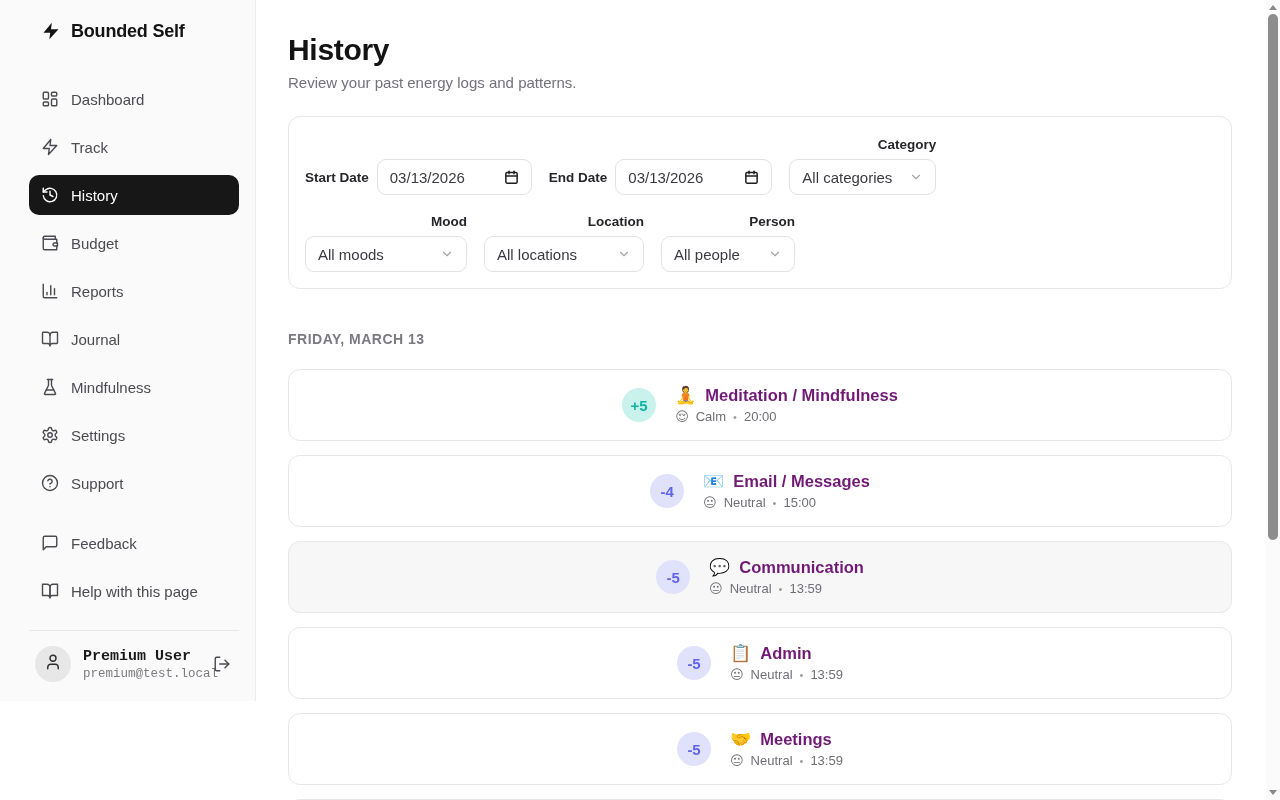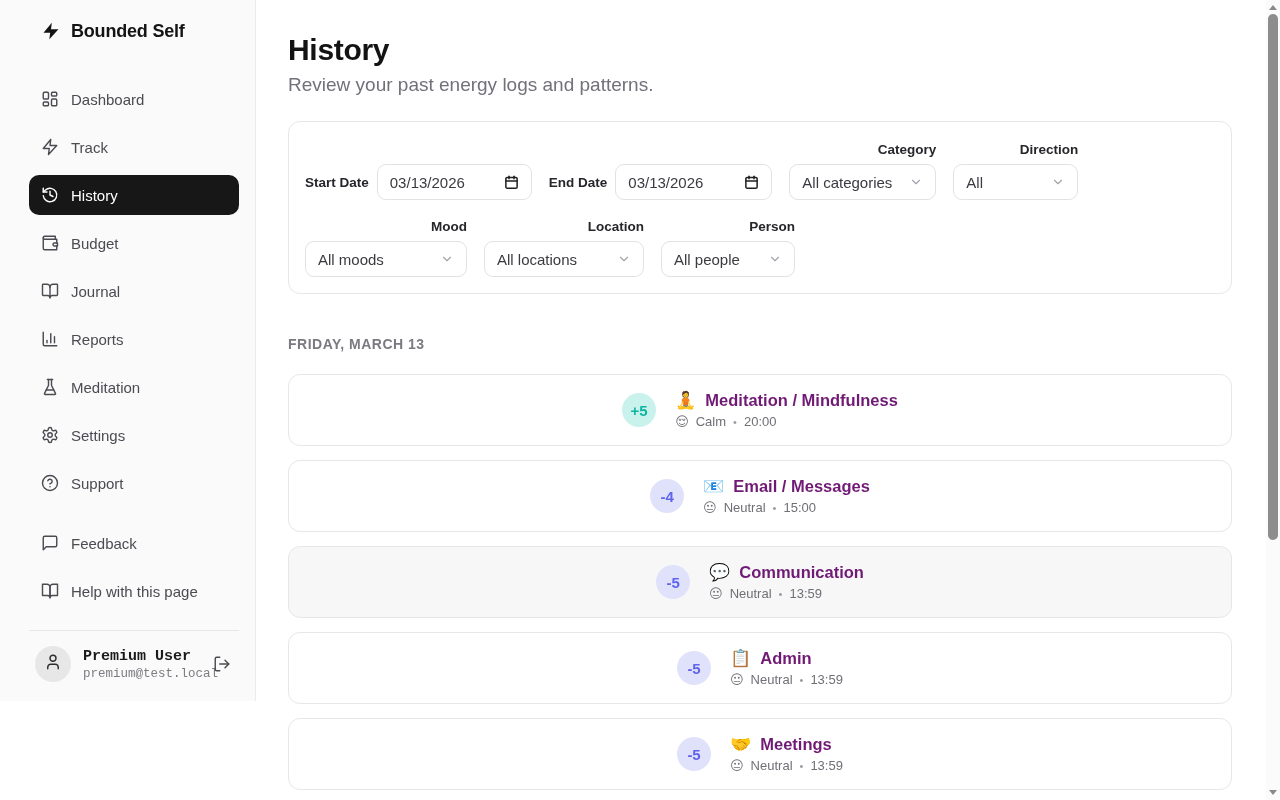--- a/index.html
+++ b/index.html
@@ -47,21 +47,21 @@
   .avatar svg { width: 18px; height: 18px; }
   .user-info { margin-left: 12px; flex: 1; min-width: 0; }
   .user-name { font-size: 15px; font-weight: 700; color: #1b1b1b; }
   .user-email { font-size: 12.5px; color: #7c7c82; margin-top: 2px; }
   .logout-btn { width: 18px; height: 18px; color: #4b4b52; cursor: pointer; }
   .logout-btn svg { width: 18px; height: 18px; }
 
   
   .main { margin-left: 256px; padding: 33px 48px 0 32px; width: 1024px; }
   .page-title { font-size: 30px; font-weight: 800; letter-spacing: -0.3px; color: #131313; }
-  .page-subtitle { margin-top: 7px; font-size: 19px; color: #71717a; }
+  .page-subtitle { margin-top: 7px; font-size: 15px; color: #71717a; }
 
   .filter-card {
     margin-top: 25px; background: #fff;
     border: 1px solid #e7e7e9; border-radius: 12px;
     padding: 20px 16px 16px 16px;
   }
   .filter-row { display: flex; align-items: flex-end; gap: 17px; }
   .filter-row + .filter-row { margin-top: 19px; }
   .fg-inline { display: flex; align-items: center; gap: 8px; height: 36px; }
   .fg { display: flex; flex-direction: column; gap: 7px; }
@@ -160,46 +160,46 @@
             <path d="M21 12V7H5a2 2 0 0 1 0-4h14v4"></path>
             <path d="M3 5v14a2 2 0 0 0 2 2h16v-5"></path>
             <path d="M18 12a2 2 0 0 0 0 4h4v-4Z"></path>
           </svg>
         </span>
         <span class="nav-label">Budget</span>
       </div>
       <div class="nav-item">
         <span class="nav-icon">
           <svg viewBox="0 0 24 24" fill="none" stroke="currentColor" stroke-width="1.9" stroke-linecap="round" stroke-linejoin="round">
-            <path d="M12 7v14"></path>
-            <path d="M3 18a1 1 0 0 1-1-1V4a1 1 0 0 1 1-1h5a4 4 0 0 1 4 4 4 4 0 0 1 4-4h5a1 1 0 0 1 1 1v13a1 1 0 0 1-1 1h-6a3 3 0 0 0-3 3 3 3 0 0 0-3-3z"></path>
-          </svg>
-        </span>
-        <span class="nav-label">Journal</span>
-      </div>
-      <div class="nav-item">
-        <span class="nav-icon">
-          <svg viewBox="0 0 24 24" fill="none" stroke="currentColor" stroke-width="1.9" stroke-linecap="round" stroke-linejoin="round">
             <path d="M3 3v16a2 2 0 0 0 2 2h16"></path>
             <path d="M18 17V9"></path>
             <path d="M13 17V5"></path>
             <path d="M8 17v-3"></path>
           </svg>
         </span>
         <span class="nav-label">Reports</span>
       </div>
       <div class="nav-item">
         <span class="nav-icon">
           <svg viewBox="0 0 24 24" fill="none" stroke="currentColor" stroke-width="1.9" stroke-linecap="round" stroke-linejoin="round">
+            <path d="M12 7v14"></path>
+            <path d="M3 18a1 1 0 0 1-1-1V4a1 1 0 0 1 1-1h5a4 4 0 0 1 4 4 4 4 0 0 1 4-4h5a1 1 0 0 1 1 1v13a1 1 0 0 1-1 1h-6a3 3 0 0 0-3 3 3 3 0 0 0-3-3z"></path>
+          </svg>
+        </span>
+        <span class="nav-label">Journal</span>
+      </div>
+      <div class="nav-item">
+        <span class="nav-icon">
+          <svg viewBox="0 0 24 24" fill="none" stroke="currentColor" stroke-width="1.9" stroke-linecap="round" stroke-linejoin="round">
             <path d="M10 2v7.5a2 2 0 0 1-.2.9L4.7 20.5a1 1 0 0 0 .9 1.5h12.8a1 1 0 0 0 .9-1.5L14.2 10.4a2 2 0 0 1-.2-.9V2"></path>
             <path d="M8.5 2h7"></path>
             <path d="M7 16h10"></path>
           </svg>
         </span>
-        <span class="nav-label">Meditation</span>
+        <span class="nav-label">Mindfulness</span>
       </div>
       <div class="nav-item">
         <span class="nav-icon">
           <svg viewBox="0 0 24 24" fill="none" stroke="currentColor" stroke-width="1.9" stroke-linecap="round" stroke-linejoin="round">
             <path d="M12.22 2h-.44a2 2 0 0 0-2 2v.18a2 2 0 0 1-1 1.73l-.43.25a2 2 0 0 1-2 0l-.15-.08a2 2 0 0 0-2.73.73l-.22.38a2 2 0 0 0 .73 2.73l.15.1a2 2 0 0 1 1 1.72v.51a2 2 0 0 1-1 1.74l-.15.09a2 2 0 0 0-.73 2.73l.22.38a2 2 0 0 0 2.73.73l.15-.08a2 2 0 0 1 2 0l.43.25a2 2 0 0 1 1 1.73V20a2 2 0 0 0 2 2h.44a2 2 0 0 0 2-2v-.18a2 2 0 0 1 1-1.73l.43-.25a2 2 0 0 1 2 0l.15.08a2 2 0 0 0 2.73-.73l.22-.39a2 2 0 0 0-.73-2.73l-.15-.08a2 2 0 0 1-1-1.74v-.5a2 2 0 0 1 1-1.74l.15-.09a2 2 0 0 0 .73-2.73l-.22-.38a2 2 0 0 0-2.73-.73l-.15.08a2 2 0 0 1-2 0l-.43-.25a2 2 0 0 1-1-1.73V4a2 2 0 0 0-2-2z"></path>
             <circle cx="12" cy="12" r="3"></circle>
           </svg>
         </span>
         <span class="nav-label">Settings</span>
       </div>
@@ -293,31 +293,20 @@
         <span class="f-label">Category</span>
         <div class="control w-cat">
           <span>All categories</span>
           <span class="chev">
               <svg viewBox="0 0 24 24" fill="none" stroke="currentColor" stroke-width="1.9" stroke-linecap="round" stroke-linejoin="round">
                 <path d="m6 9 6 6 6-6"></path>
               </svg>
             </span>
         </div>
       </div>
-      <div class="fg">
-        <span class="f-label">Direction</span>
-        <div class="control w-dir">
-          <span>All</span>
-          <span class="chev">
-              <svg viewBox="0 0 24 24" fill="none" stroke="currentColor" stroke-width="1.9" stroke-linecap="round" stroke-linejoin="round">
-                <path d="m6 9 6 6 6-6"></path>
-              </svg>
-            </span>
-        </div>
-      </div>
     </div>
     <div class="filter-row">
       <div class="fg">
         <span class="f-label">Mood</span>
         <div class="control w-mood">
           <span>All moods</span>
           <span class="chev">
               <svg viewBox="0 0 24 24" fill="none" stroke="currentColor" stroke-width="1.9" stroke-linecap="round" stroke-linejoin="round">
                 <path d="m6 9 6 6 6-6"></path>
               </svg>

